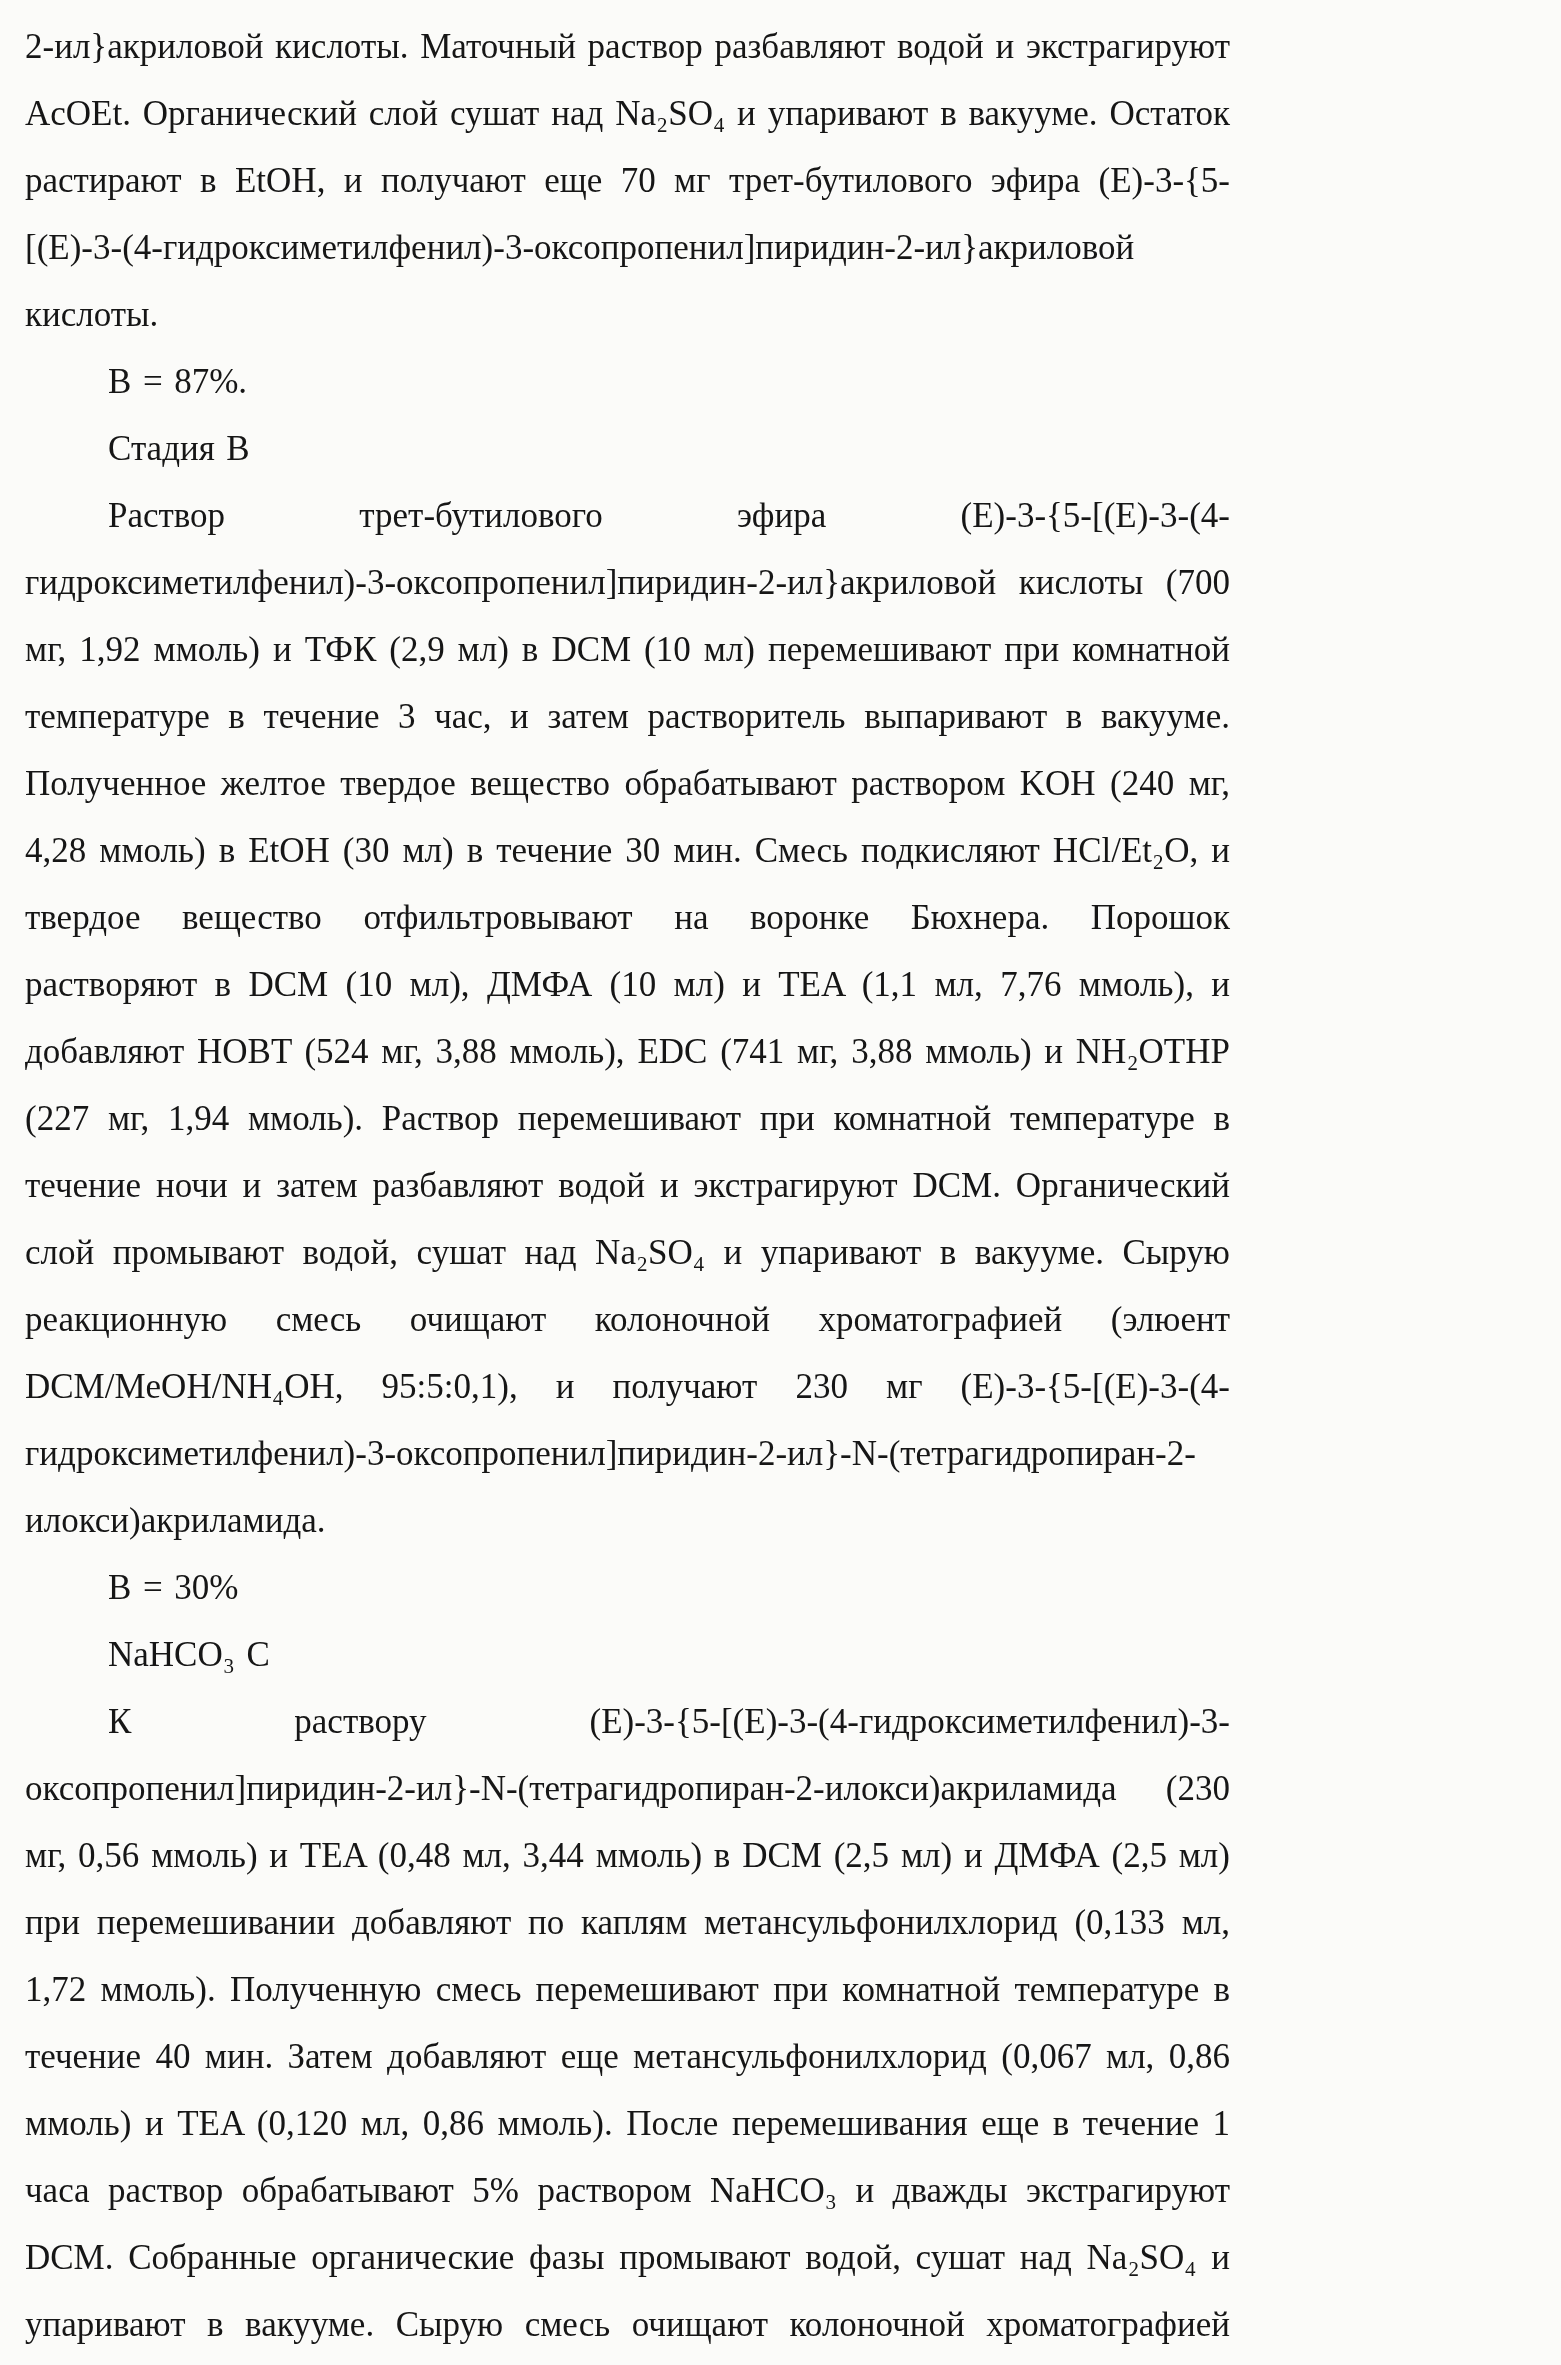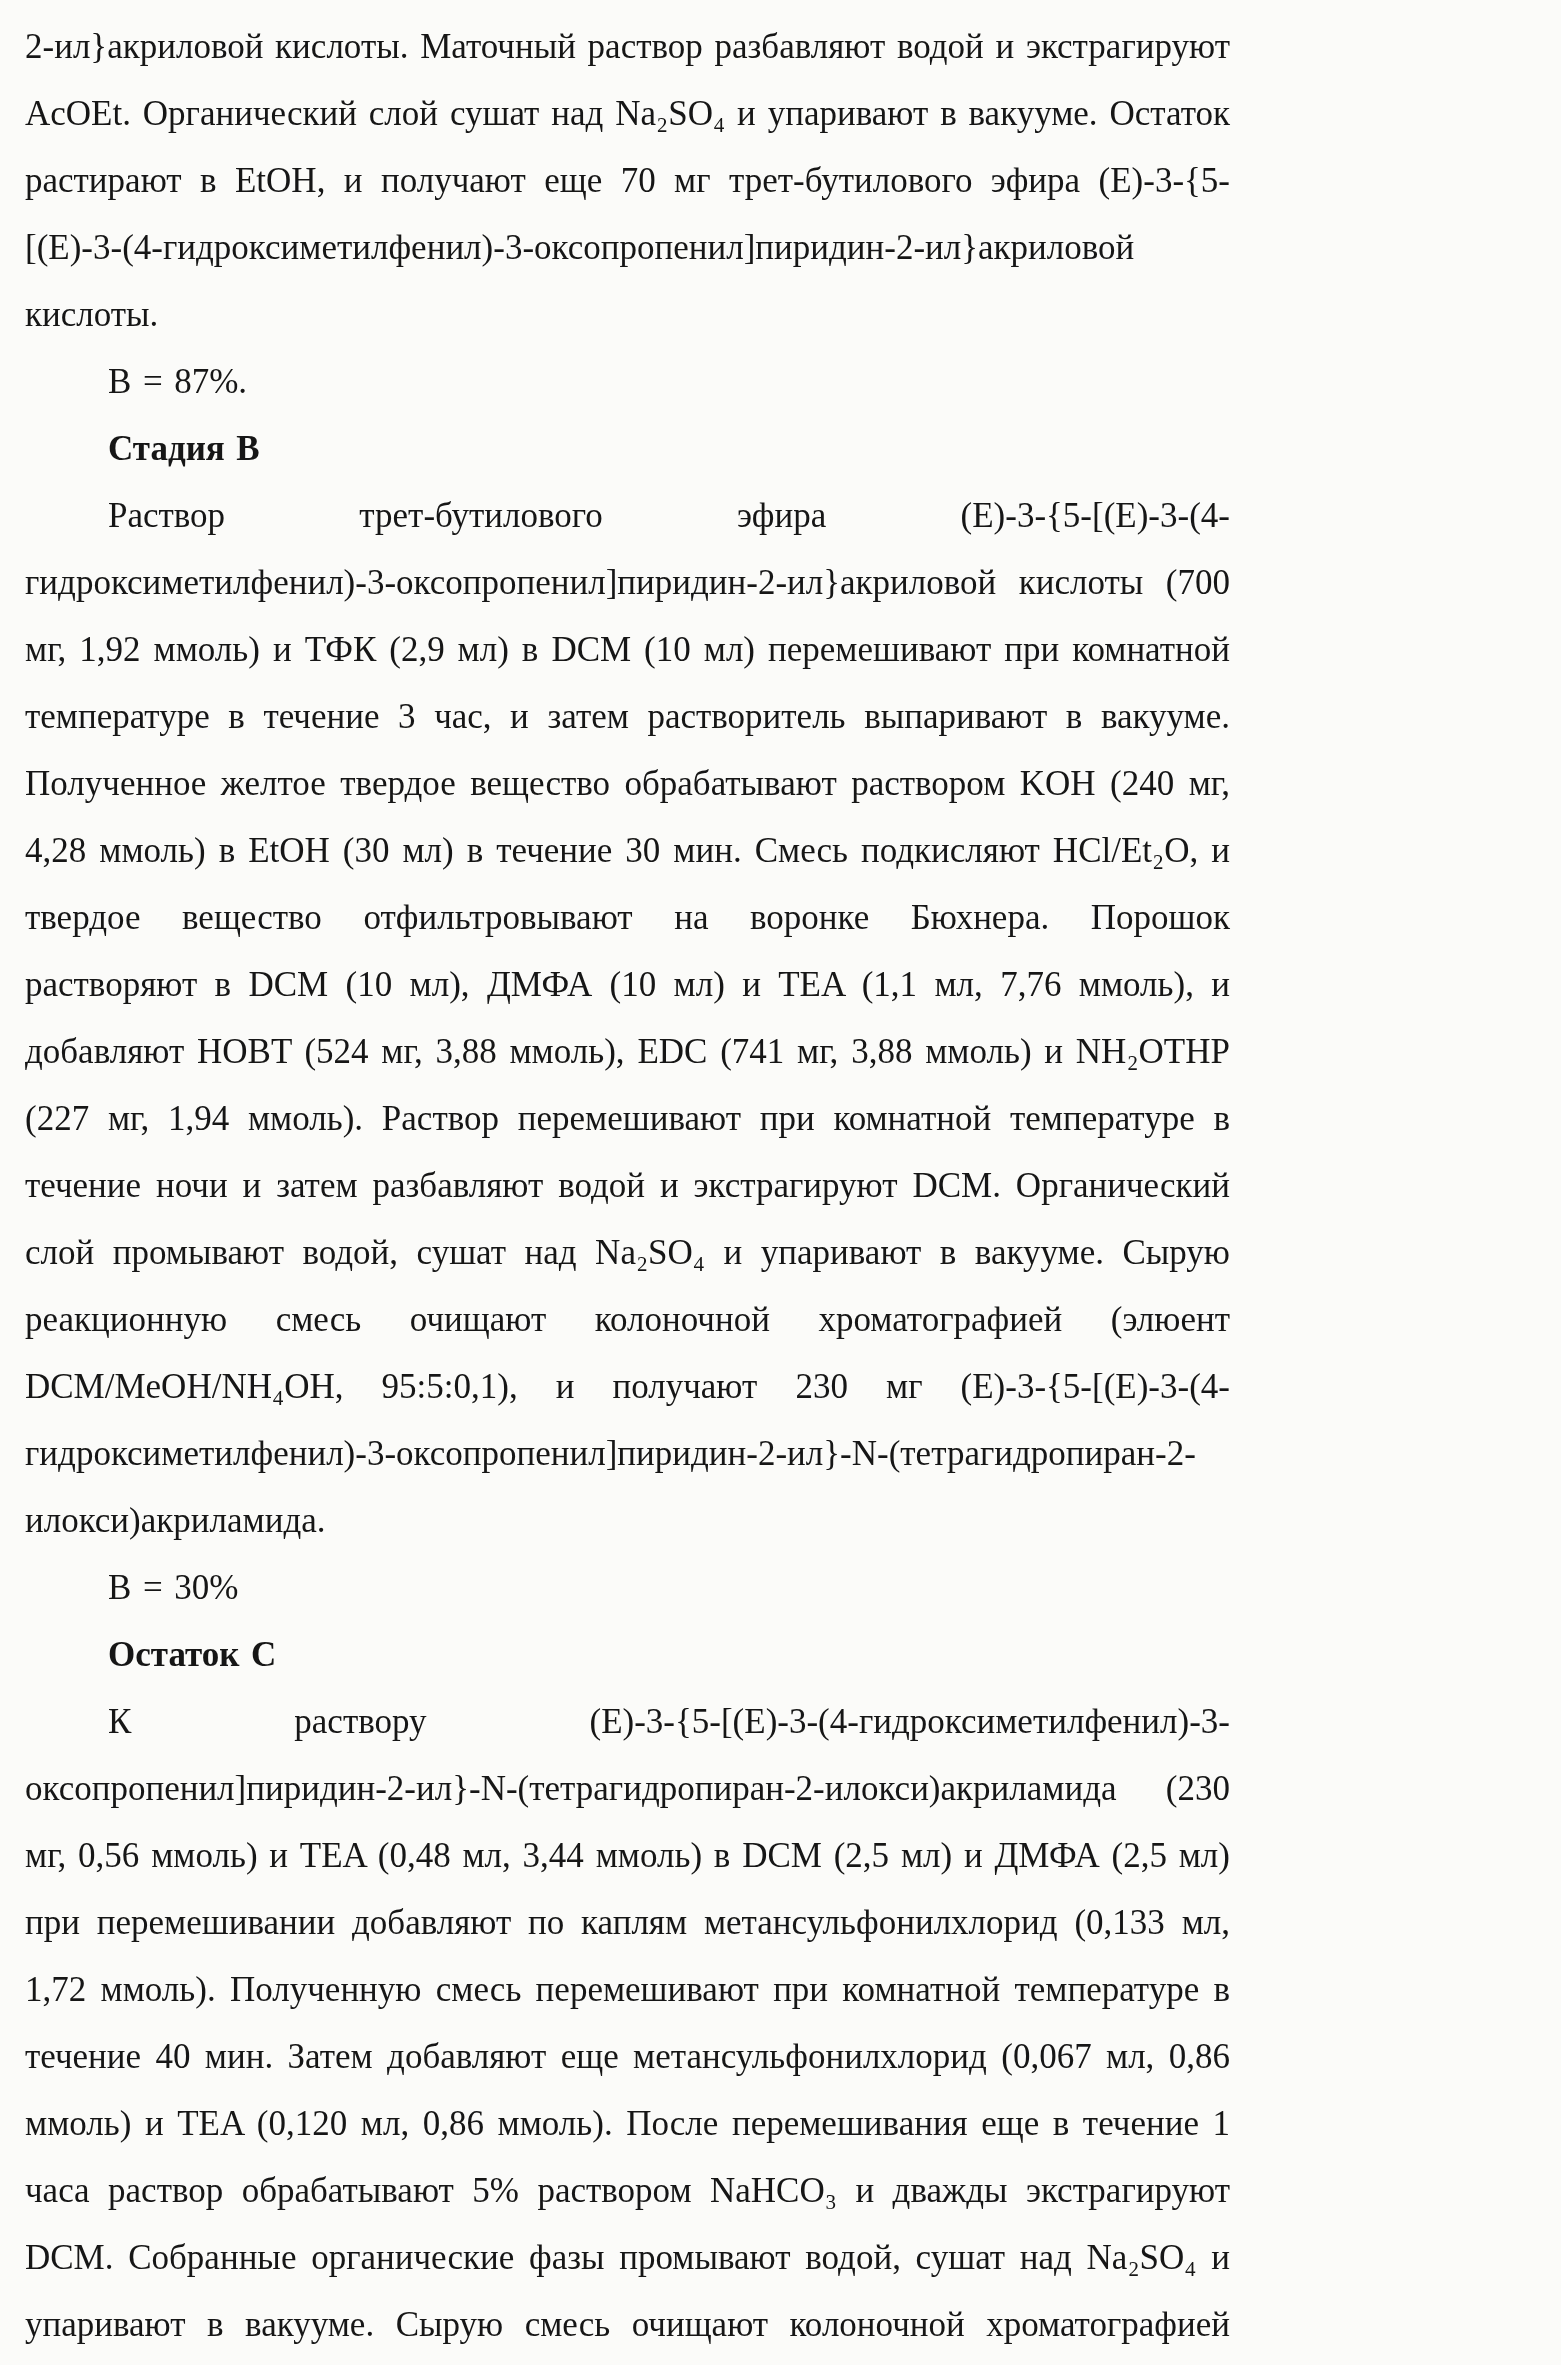--- a/index.html
+++ b/index.html
@@ -33,21 +33,21 @@
     word-spacing:0.08em;
   }
   .para.continuation{
     text-indent:0;
   }
   .para.indent{
     text-indent:83px;
   }
   .para.heading{
     text-indent:83px;
-    font-weight:bold;
+    font-weight:normal;
     text-align:left;
   }
   .para.short{
     text-align:left;
   }
 </style>
 </head>
 <body>
 
 <div class="page">
@@ -55,18 +55,18 @@
   <p class="para continuation">2-ил}акриловой кислоты. Маточный раствор разбавляют водой и экстрагируют AcOEt. Органический слой сушат над Na₂SO₄ и упаривают в вакууме. Остаток растирают в EtOH, и получают еще 70 мг трет-бутилового эфира (E)-3-{5-[(E)-3-(4-гидроксиметилфенил)-3-оксопропенил]пиридин-2-ил}акриловой кислоты.</p>
 
   <p class="para indent short">В = 87%.</p>
 
   <p class="para heading">Стадия B</p>
 
   <p class="para indent">Раствор трет-бутилового эфира (E)-3-{5-[(E)-3-(4-гидроксиметилфенил)-3-оксопропенил]пиридин-2-ил}акриловой кислоты (700 мг, 1,92 ммоль) и ТФК (2,9 мл) в DCM (10 мл) перемешивают при комнатной температуре в течение 3 час, и затем растворитель выпаривают в вакууме. Полученное желтое твердое вещество обрабатывают раствором KOH (240 мг, 4,28 ммоль) в EtOH (30 мл) в течение 30 мин. Смесь подкисляют HCl/Et₂O, и твердое вещество отфильтровывают на воронке Бюхнера. Порошок растворяют в DCM (10 мл), ДМФА (10 мл) и TEA (1,1 мл, 7,76 ммоль), и добавляют HOBT (524 мг, 3,88 ммоль), EDC (741 мг, 3,88 ммоль) и NH₂OTHP (227 мг, 1,94 ммоль). Раствор перемешивают при комнатной температуре в течение ночи и затем разбавляют водой и экстрагируют DCM. Органический слой промывают водой, сушат над Na₂SO₄ и упаривают в вакууме. Сырую реакционную смесь очищают колоночной хроматографией (элюент DCM/MeOH/NH₄OH, 95:5:0,1), и получают 230 мг (E)-3-{5-[(E)-3-(4-гидроксиметилфенил)-3-оксопропенил]пиридин-2-ил}-N-(тетрагидропиран-2-илокси)акриламида.</p>
 
   <p class="para indent short">В = 30%</p>
 
-  <p class="para heading">Остаток C</p>
+  <p class="para heading">NaHCO₃ C</p>
 
   <p class="para indent">К раствору (E)-3-{5-[(E)-3-(4-гидроксиметилфенил)-3-оксопропенил]пиридин-2-ил}-N-(тетрагидропиран-2-илокси)акриламида (230 мг, 0,56 ммоль) и TEA (0,48 мл, 3,44 ммоль) в DCM (2,5 мл) и ДМФА (2,5 мл) при перемешивании добавляют по каплям метансульфонилхлорид (0,133 мл, 1,72 ммоль). Полученную смесь перемешивают при комнатной температуре в течение 40 мин. Затем добавляют еще метансульфонилхлорид (0,067 мл, 0,86 ммоль) и TEA (0,120 мл, 0,86 ммоль). После перемешивания еще в течение 1 часа раствор обрабатывают 5% раствором NaHCO₃ и дважды экстрагируют DCM. Собранные органические фазы промывают водой, сушат над Na₂SO₄ и упаривают в вакууме. Сырую смесь очищают колоночной хроматографией (элюент DCM/MeOH/NH₄OH, 97:3:0,1), и получают 275 мг смеси 4-((E)-3-{6-[(E)-2-(тетрагидропиран-2-илоксикарбамоил)винил]пиридин-3-ил}акрилоил)бензилового эфира метансульфоновой кислоты и (E)-3-{5-[(E)-3-(4-хлорметилфенил)-3-оксопропенил]пиридин-2-ил}-N-(тетрагидропиран-2-илокси)акриламида. Из полученной</p>
 
 </div>
 
 
 </body></html>

